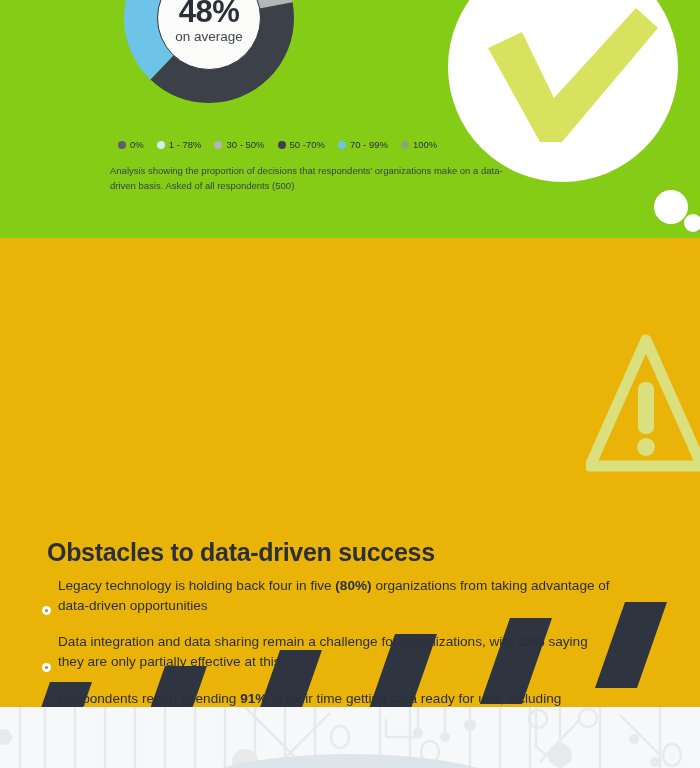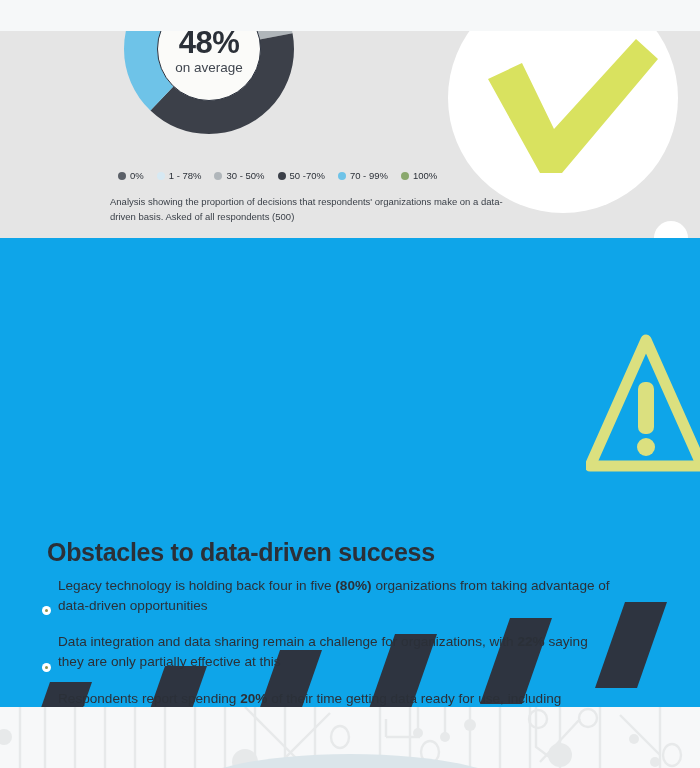--- a/index.html
+++ b/index.html
@@ -7,21 +7,21 @@
   body {
     font-family: "Liberation Sans", sans-serif;
     background:#f6f8f9;
     overflow:hidden;
     position:relative;
   }
 
   
   #top-panel {
     position:absolute; left:0; top:0; width:700px; height:238px;
-    background:#e5e5e5; overflow:hidden;margin-top:31px;
+    background:#84cc16; overflow:hidden;
   }
 
   
   .bubble { position:absolute; background:#ffffff; border-radius:50%; }
   #bubble-main   { width:230px; height:230px; left:448px; top:-48px; }
   #bubble-mid    { width:34px;  height:34px;  left:654px; top:190px; }
   #bubble-small  { width:18px;  height:18px;  left:684px; top:214px; }
 
   
   #check-wrap { position:absolute; left:470px; top:6px; width:190px; height:140px; }
@@ -62,21 +62,21 @@
 
   
   #caption {
     position:absolute; left:110px; top:164px; width:400px;
     font-size:9.5px; line-height:1.55; color:#3b4149;
   }
 
   
   #green-panel {
     position:absolute; left:0; top:238px; width:700px; height:469px;
-    background:#0ea5e9; overflow:hidden;
+    background:#eab308; overflow:hidden;
   }
   #warning-watermark { position:absolute; right:-6px; top:92px; opacity:1; }
 
   #obstacles-title {
     position:absolute; left:47px; top:300px;
     font-size:25px; font-weight:bold; color:#2b3038; letter-spacing:-0.3px;
   }
 
   #bullets { position:absolute; left:42px; top:338px; width:580px; }
   .bullet-row { display:flex; align-items:flex-end; margin-bottom:17px; }
@@ -218,21 +218,21 @@
     <div class="bullet-row">
       <span class="bullet-marker"></span>
       <span class="bullet-text">
         <span>Data integration and data sharing remain a challenge for organizations, with </span><b>22%</b><span> saying they are only partially effective at this</span>
       </span>
     </div>
 
     <div class="bullet-row">
       <span class="bullet-marker"></span>
       <span class="bullet-text">
-        <span>Respondents report spending </span><b>20%</b><span> of their time getting data ready for use, including manually integrating data sets and maintaining custom APIs</span>
+        <span>Respondents report spending </span><b>91%</b><span> of their time getting data ready for use, including manually integrating data sets and maintaining custom APIs</span>
       </span>
     </div>
 
   </div>
 </div>
 
 <div id="circuit-panel">
   <svg width="700" height="61" viewBox="0 0 700 61">
     <g stroke="#e7e9ea" stroke-width="2.4" fill="none">
       <line x1="20" y1="0" x2="20" y2="61"></line>

